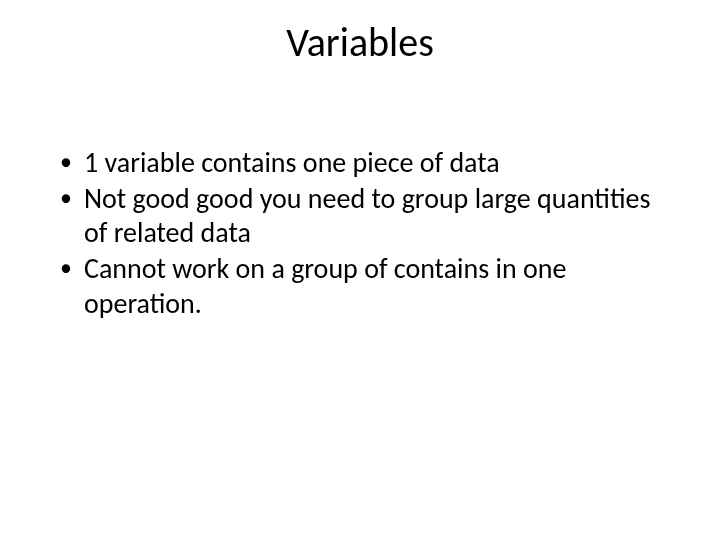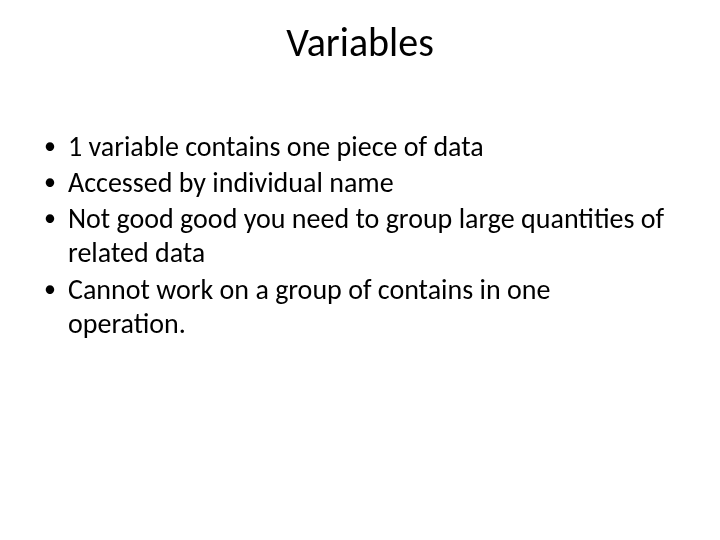--- a/index.html
+++ b/index.html
@@ -29,21 +29,21 @@
     letter-spacing: 0px;
   }
   .body {
     position: absolute;
     top: 130px;
     left: 42px;
     right: 48px;
   }
   ul.bullets {
     list-style: none;
-    margin: 0;
+    margin: 16px;
     padding: 0;
   }
   ul.bullets > li {
     position: relative;
     padding-left: 26px;
     font-size: 28px;
     line-height: 1.22;
     margin: 0 0 2px 0;
   }
   ul.bullets > li::before {
@@ -56,18 +56,17 @@
   }
 </style>
 </head>
 <body>
 
 <div class="slide">
   <div class="title">Variables</div>
   <div class="body">
     <ul class="bullets">
       <li>1 variable contains one piece of data</li>
-      <li>Accessed by individual name</li>
       <li>Not good good you need to group large quantities of related data</li>
       <li>Cannot work on a group of contains in one operation.</li>
     </ul>
   </div>
 </div>
 
 </body></html>

